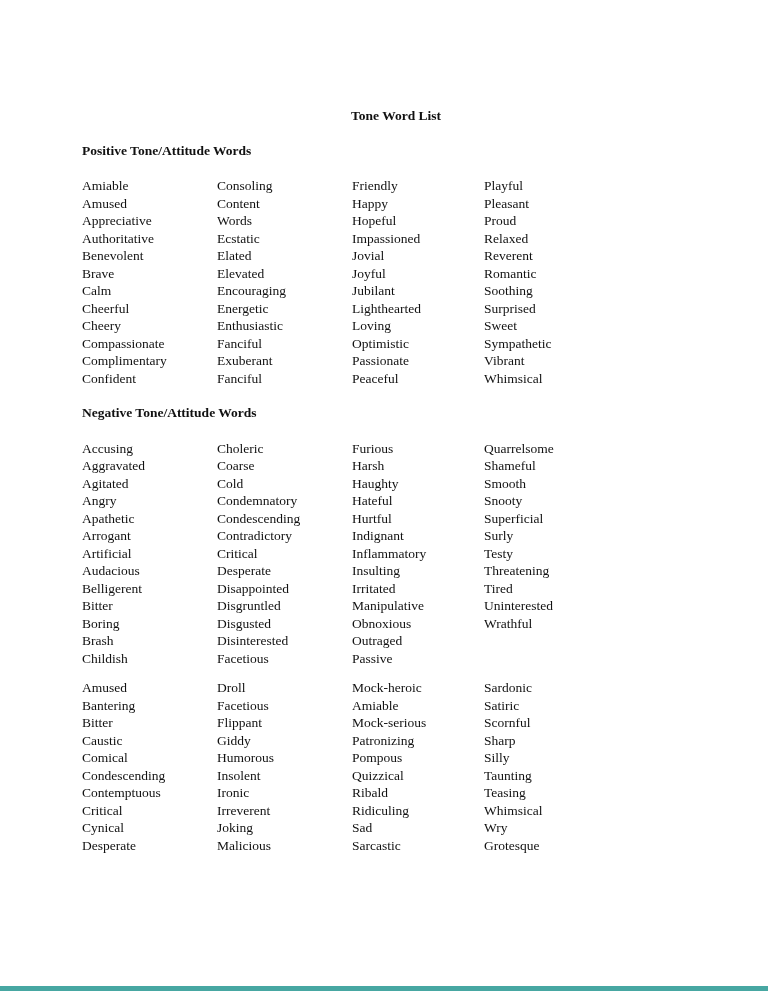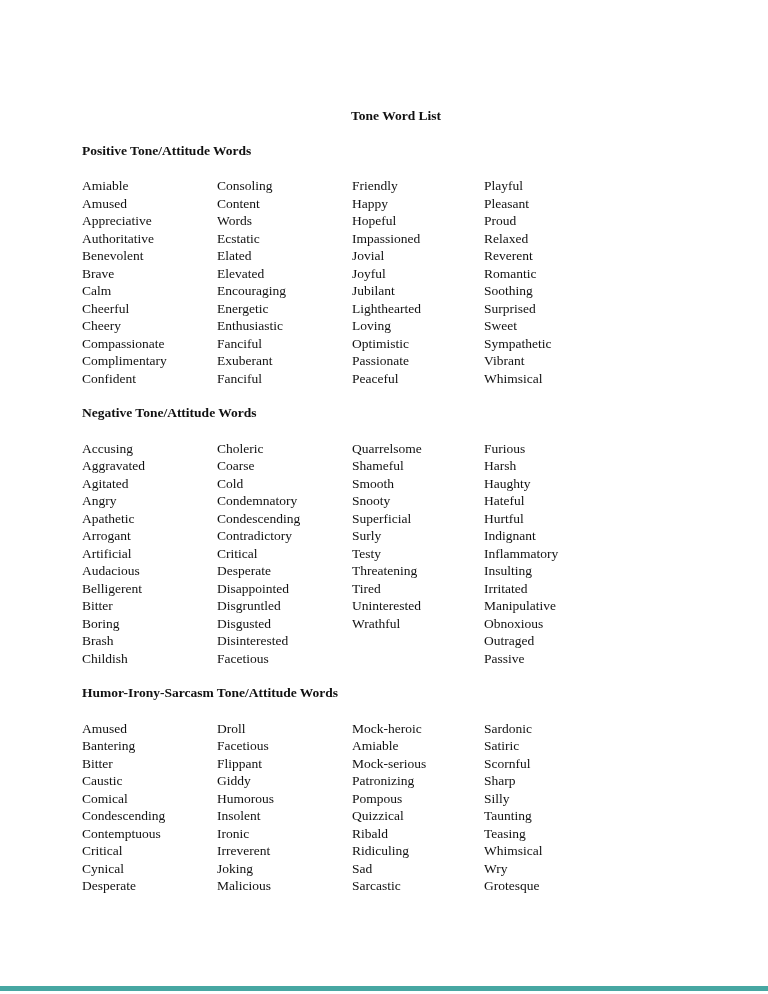--- a/index.html
+++ b/index.html
@@ -155,51 +155,50 @@
               <div class="word">Contradictory</div>
               <div class="word">Critical</div>
               <div class="word">Desperate</div>
               <div class="word">Disappointed</div>
               <div class="word">Disgruntled</div>
               <div class="word">Disgusted</div>
               <div class="word">Disinterested</div>
               <div class="word">Facetious</div>
             </div>
             <div class="col">
-              <div class="word">Quarrelsome</div>
-              <div class="word">Shameful</div>
-              <div class="word">Smooth</div>
-              <div class="word">Snooty</div>
-              <div class="word">Superficial</div>
-              <div class="word">Surly</div>
-              <div class="word">Testy</div>
-              <div class="word">Threatening</div>
-              <div class="word">Tired</div>
-              <div class="word">Uninterested</div>
-              <div class="word">Wrathful</div>
-            </div>
-            <div class="col">
               <div class="word">Furious</div>
               <div class="word">Harsh</div>
               <div class="word">Haughty</div>
               <div class="word">Hateful</div>
               <div class="word">Hurtful</div>
               <div class="word">Indignant</div>
               <div class="word">Inflammatory</div>
               <div class="word">Insulting</div>
               <div class="word">Irritated</div>
               <div class="word">Manipulative</div>
               <div class="word">Obnoxious</div>
               <div class="word">Outraged</div>
               <div class="word">Passive</div>
             </div>
+            <div class="col">
+              <div class="word">Quarrelsome</div>
+              <div class="word">Shameful</div>
+              <div class="word">Smooth</div>
+              <div class="word">Snooty</div>
+              <div class="word">Superficial</div>
+              <div class="word">Surly</div>
+              <div class="word">Testy</div>
+              <div class="word">Threatening</div>
+              <div class="word">Tired</div>
+              <div class="word">Uninterested</div>
+              <div class="word">Wrathful</div>
+            </div>
           </div>
         </section>
         <section class="tone-section">
-          <h2 class="section-heading">Humor-Irony-Sarcasm Tone/Attitude Words</h2>
           <div class="columns">
             <div class="col">
               <div class="word">Amused</div>
               <div class="word">Bantering</div>
               <div class="word">Bitter</div>
               <div class="word">Caustic</div>
               <div class="word">Comical</div>
               <div class="word">Condescending</div>
               <div class="word">Contemptuous</div>
               <div class="word">Critical</div>

